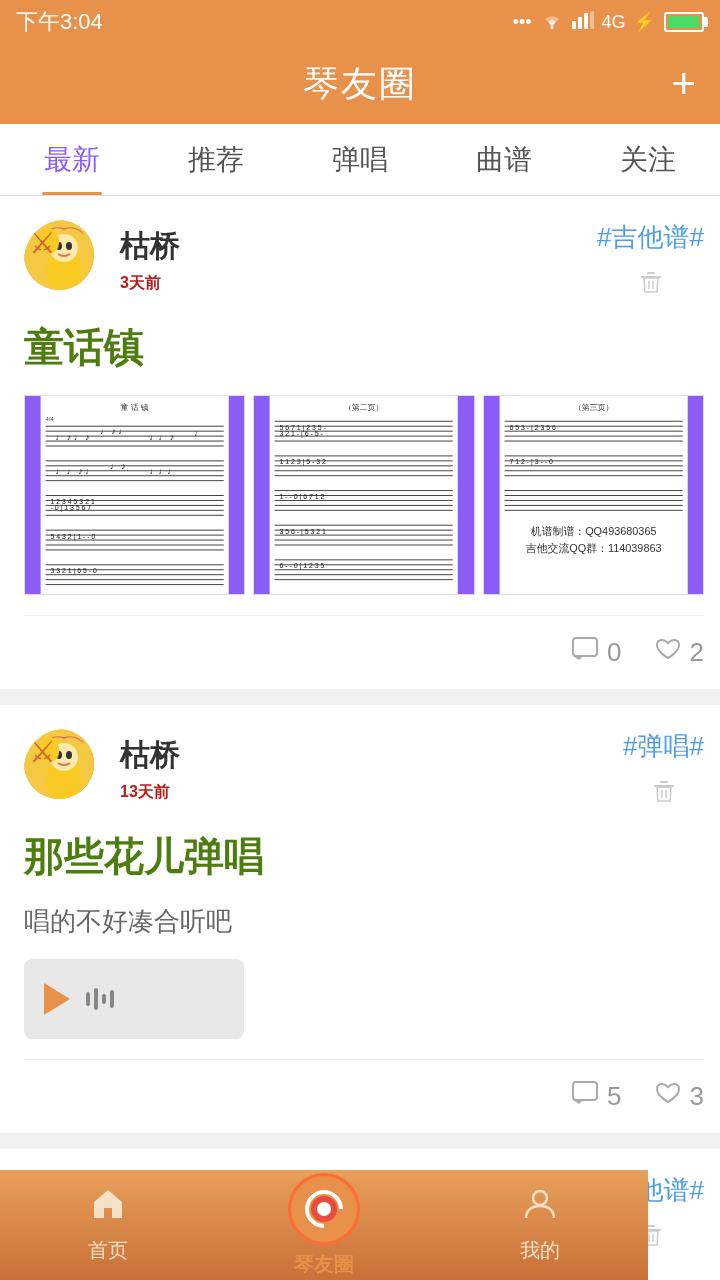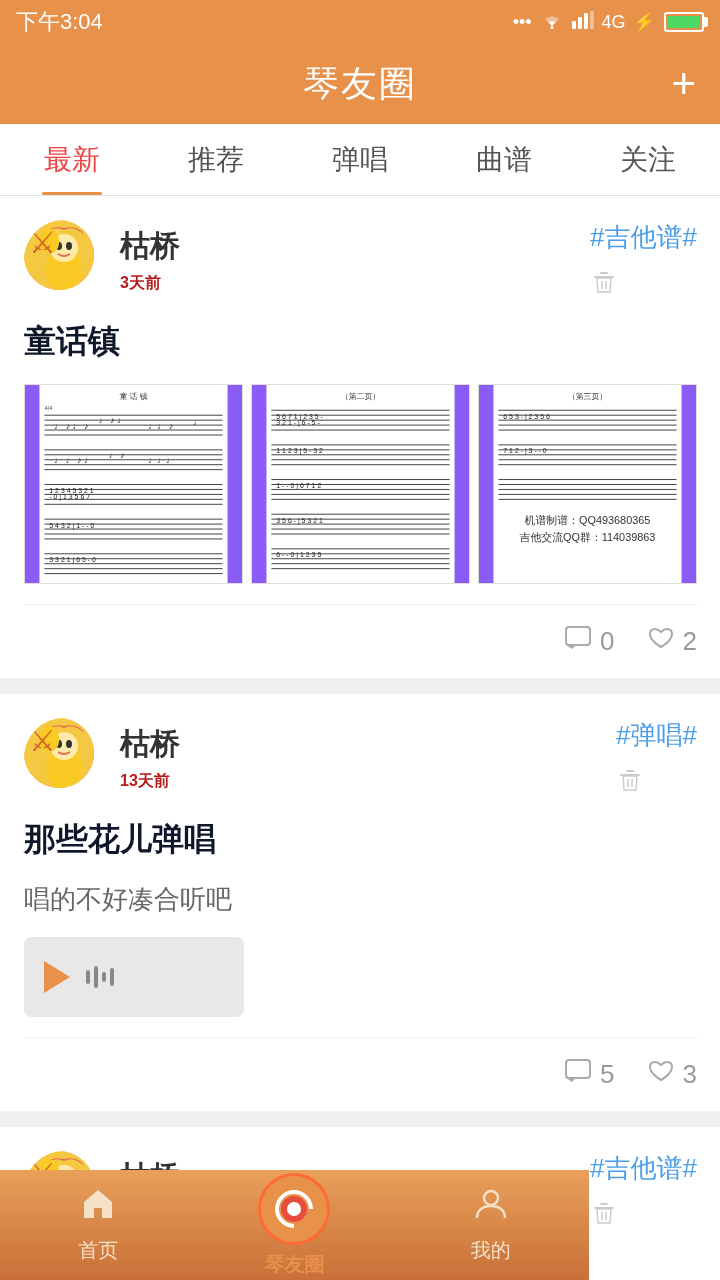--- a/index.html
+++ b/index.html
@@ -94,21 +94,21 @@
       flex: 1;
       display: flex;
       align-items: center;
       justify-content: center;
       font-size: 28px;
       color: #555;
       position: relative;
       cursor: pointer;
     }
     .tab.active {
-      color: #ef4444;
+      color: #8b5cf6;
     }
     .tab.active::after {
       content: '';
       position: absolute;
       bottom: 0;
       left: 50%;
       transform: translateX(-50%);
       width: 60px;
       height: 3px;
       background: #e8914a;
@@ -117,21 +117,21 @@
 
     
     .feed {
       background: #f0f0f0;
     }
 
     
     .post-card {
       background: white;
       margin-bottom: 16px;
-      padding: 24px 23px 0 24px;
+      padding: 24px 16px 0 24px;
     }
 
     .post-header {
       display: flex;
       align-items: flex-start;
       justify-content: space-between;
       margin-bottom: 16px;
     }
     .post-header-left {
       display: flex;
@@ -185,37 +185,37 @@
       color: #333;
     }
     .post-time {
       font-size: 16px;
       color: #b91c1c;
       font-weight: bold;
     }
     .post-header-right {
       display: flex;
       flex-direction: column;
-      align-items: flex-start;
+      align-items: center;
       gap: 12px;
     }
     .post-tag {
       color: #4a9de8;
       font-size: 26px;
     }
     .delete-btn {
       color: #ccc;
       font-size: 32px;
       cursor: pointer;
     }
 
     .post-title {
-      font-size: 32px;
+      font-size: 40px;
       font-weight: 600;
-      color: #0f172a;
+      color: #4d7c0f;
       margin-bottom: 20px;
     }
     .post-text {
       font-size: 26px;
       color: #666;
       margin-bottom: 20px;
     }
 
     
     .sheet-grid {
@@ -282,21 +282,21 @@
     }
     .action-icon {
       font-size: 28px;
     }
 
     
     .bottom-bar {
       position: fixed;
       bottom: 0;
       left: 0;
-      width: 589px;
+      width: 648px;
       height: 110px;
       background: linear-gradient(to bottom, #e8a05a, #c97038);
       display: flex;
     }
     .bottom-tab {
       flex: 1;
       display: flex;
       flex-direction: column;
       align-items: center;
       justify-content: center;

